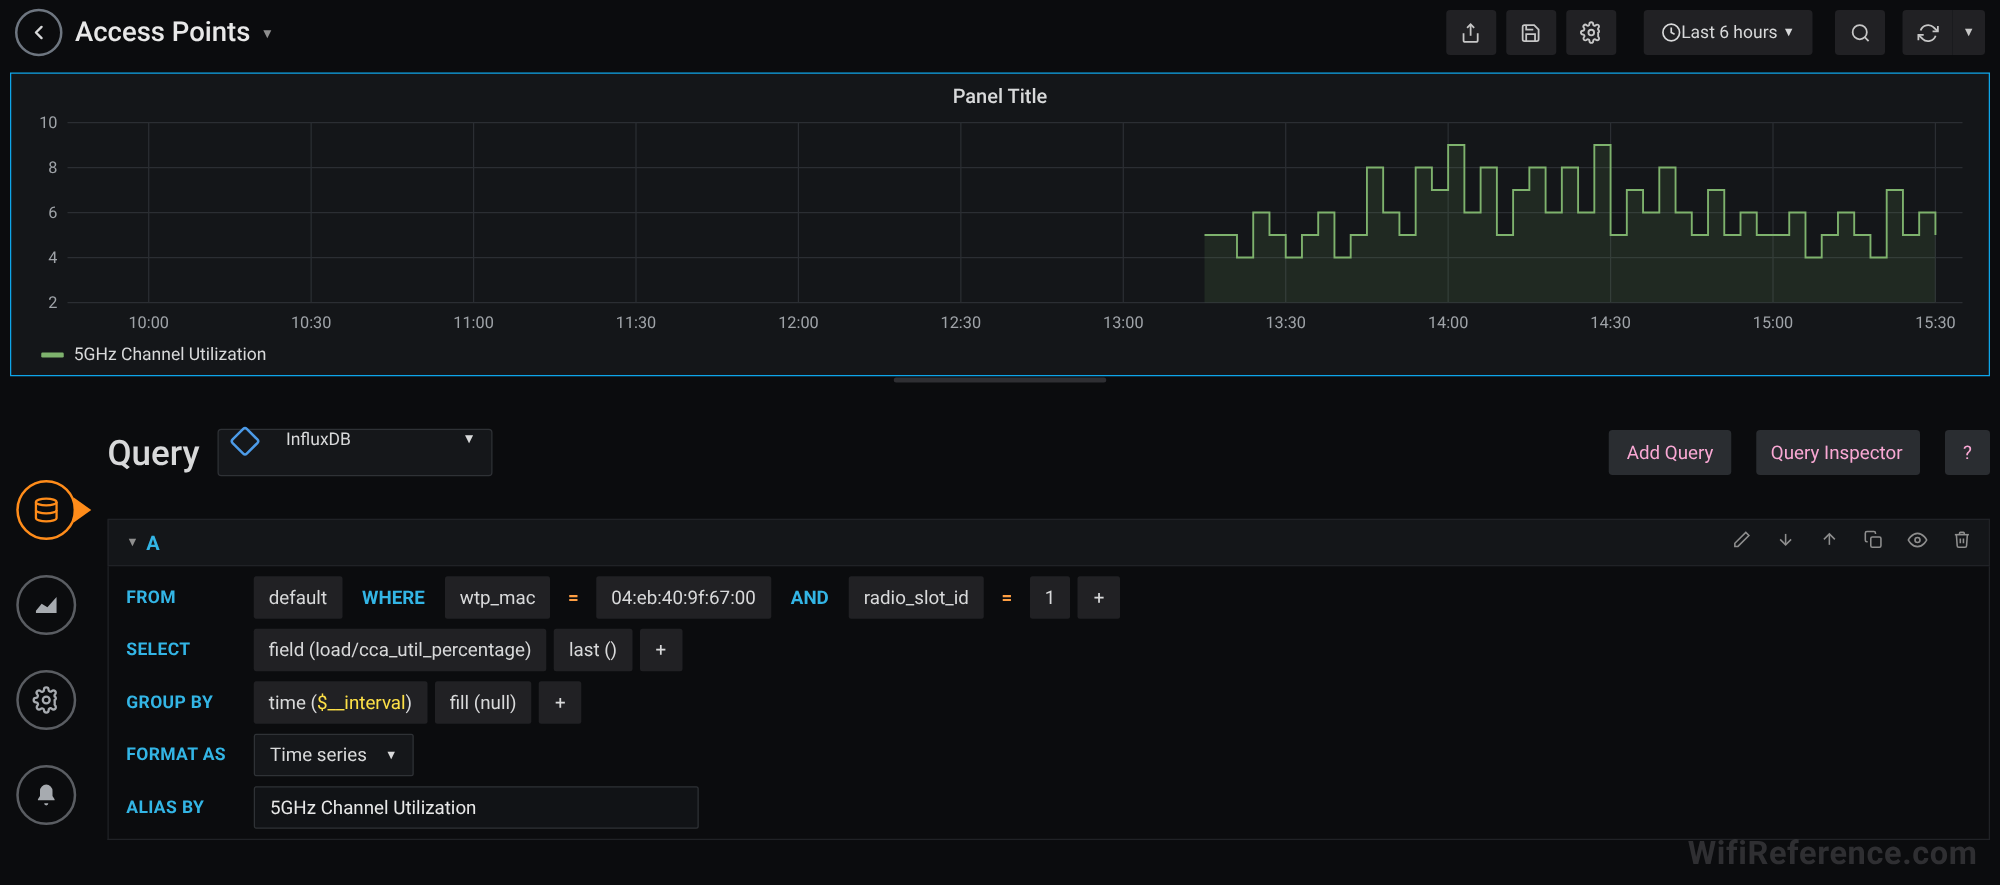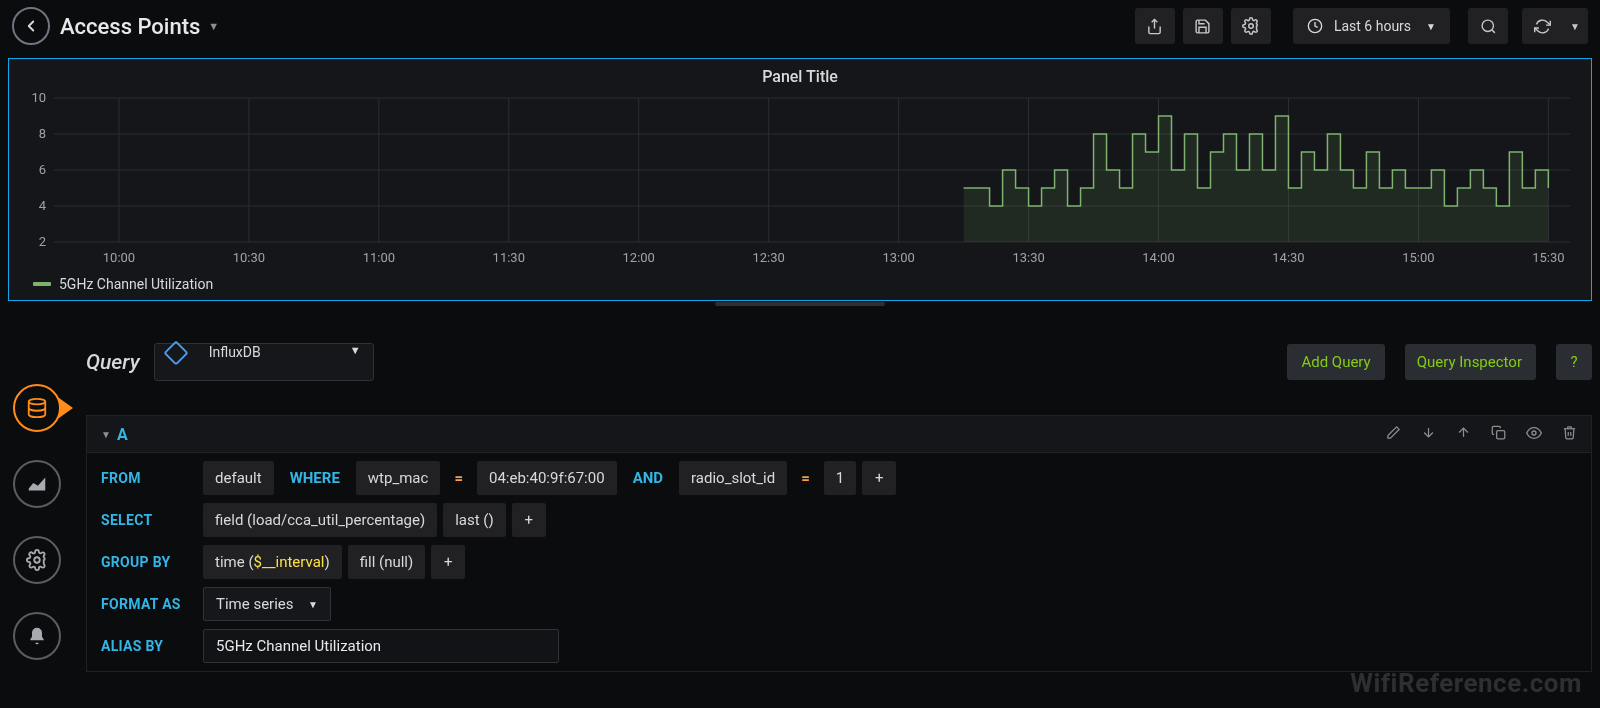--- a/index.html
+++ b/index.html
@@ -48,21 +48,21 @@
       margin-left: 4px;
     }
     .tb-icon-group { display: flex; gap: 4px; }
     .time-picker {
       height: 36px;
       background: #212124;
       border-radius: 3px;
       display: flex; align-items: center;
       padding: 0 14px;
       color: #d8d9da;
-      gap: 11px;
+      gap: 0;
       cursor: pointer;
       margin-left: 12px;
       margin-right: 4px;
     }
     .time-picker .caret { font-size: 10px; margin-left: 4px;}
     .refresh-group { display: flex; }
     .refresh-group .tb-icon-btn:first-child { border-radius: 3px 0 0 3px; }
     .refresh-group .tb-icon-btn:last-child { border-radius: 0 3px 3px 0; margin-left: 0; width: 26px; }
     
     .panel {
@@ -128,42 +128,42 @@
       border-left: 14px solid #ff8c1a;
     }
     
     .editor-region {
       margin-left: 86px; margin-right: 8px; margin-top: 32px;
     }
     .query-header {
       display: flex; align-items: center; gap: 14px;
       height: 46px;
     }
-    .query-header-title { font-size: 21px; font-weight: 500; font-style: italic; }
+    .query-header-title { font-size: 28px; font-weight: 500; }
     .ds-picker {
       display: flex; 
       border: 1px solid #2f3236;
       background: #15171a;
       border-radius: 3px;
       height: 38px;
       padding: 0 12px;
       gap: 24px;
       color: #d8d9da;
       cursor: pointer;
       min-width: 220px;
       justify-content: flex-start;
     }
     .ds-picker .ds-icon { width: 18px; height: 18px; border: 2px solid #4c9be8; transform: rotate(45deg); border-radius: 3px;}
     .ds-picker .caret { margin-left: auto; font-size: 11px; }
     .query-header-spacer { flex: 1; }
     .hdr-btn {
       height: 36px;
       background: #2a2d31;
       border-radius: 3px;
-      color: #84cc16;
+      color: #f9a8d4;
       display: flex; align-items: center;
       padding: 0 14px;
       cursor: pointer;
       font-size: 15px;
     }
     .hdr-btn.square { width: 36px; padding: 0; justify-content: center; }
     .query-body { margin-top: 30px; }
     .query-row-head {
       display: flex; align-items: center;
       height: 38px;

